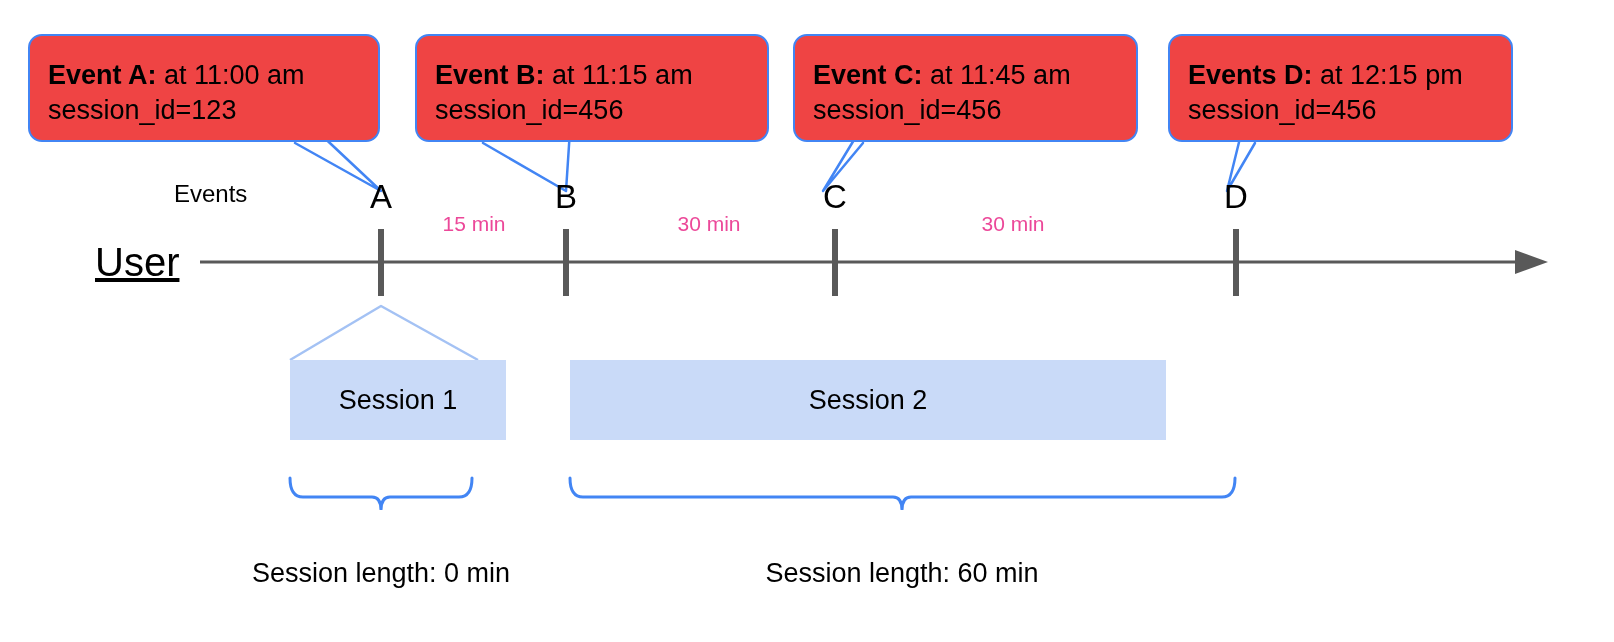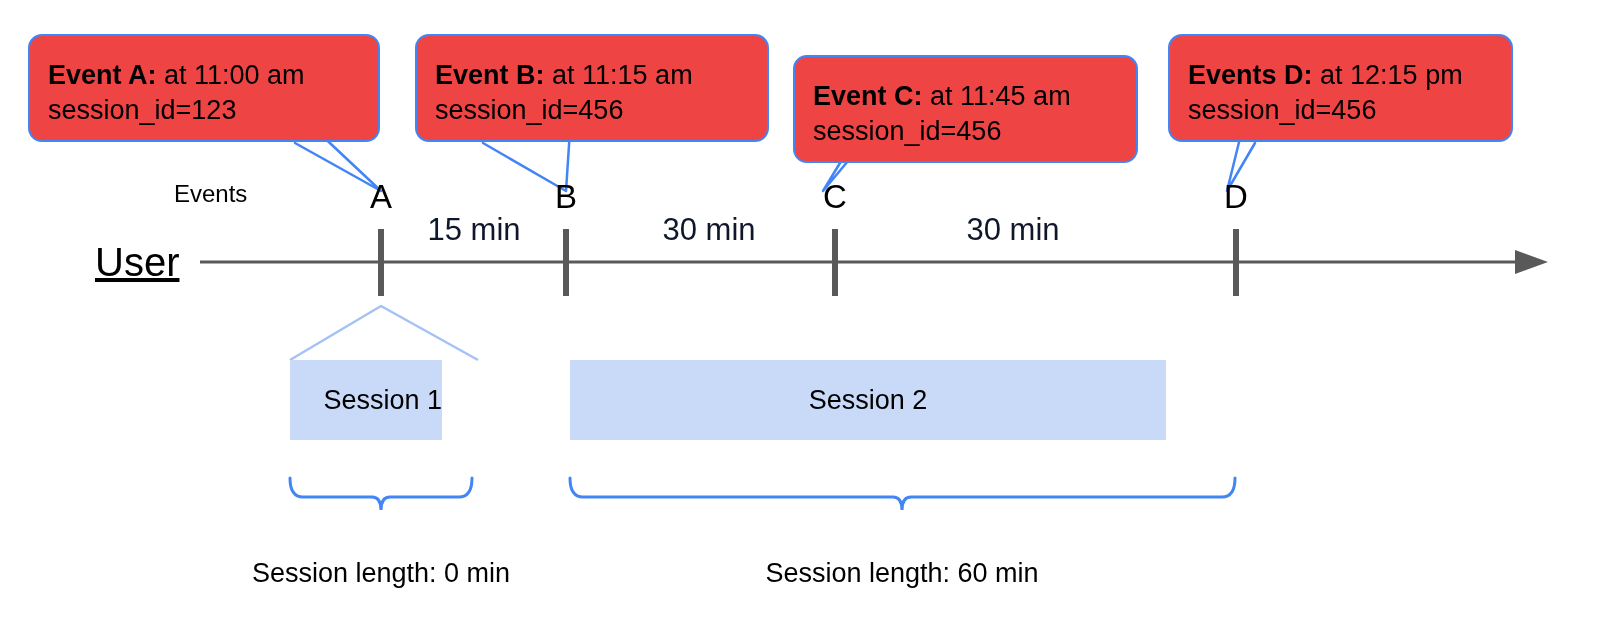--- a/index.html
+++ b/index.html
@@ -44,22 +44,22 @@
   }
   .evt-letter {
     position: absolute;
     font-size: 33px;
     color: #000000;
     transform: translateX(-50%);
     white-space: nowrap;
   }
   .gap-label {
     position: absolute;
-    font-size: 31px;
-    color: #0f172a;
+    font-size: 21px;
+    color: #ec4899;
     transform: translateX(-50%);
     white-space: nowrap;
   }
   .lane-label {
     position: absolute;
     color: #000000;
     white-space: nowrap;
   }
   #events-lane-label {
     font-size: 24px;
@@ -122,21 +122,21 @@
   <div class="callout" id="callout-a" style="left:28px; top:34px; width:352px;">
     <span class="ttl">Event A:</span><span> at 11:00 am</span>
     <span class="l2">session_id=123</span>
   </div>
 
   <div class="callout" id="callout-b" style="left:415px; top:34px; width:354px;">
     <span class="ttl">Event B:</span><span> at 11:15 am</span>
     <span class="l2">session_id=456</span>
   </div>
 
-  <div class="callout" id="callout-c" style="left:793px; top:34px; width:345px;margin-top:21px;">
+  <div class="callout" id="callout-c" style="left:793px; top:34px; width:345px;">
     <span class="ttl">Event C:</span><span> at 11:45 am</span>
     <span class="l2">session_id=456</span>
   </div>
 
   <div class="callout" id="callout-d" style="left:1168px; top:34px; width:345px;">
     <span class="ttl">Events D:</span><span> at 12:15 pm</span>
     <span class="l2">session_id=456</span>
   </div>
 
   <div class="lane-label" id="events-lane-label">Events</div>
@@ -144,21 +144,21 @@
 
   <div class="evt-letter" style="left:381px; top:178px;">A</div>
   <div class="evt-letter" style="left:566px; top:178px;">B</div>
   <div class="evt-letter" style="left:835px; top:178px;">C</div>
   <div class="evt-letter" style="left:1236px; top:178px;">D</div>
 
   <div class="gap-label" style="left:474px; top:212px;">15 min</div>
   <div class="gap-label" style="left:709px; top:212px;">30 min</div>
   <div class="gap-label" style="left:1013px; top:212px;">30 min</div>
 
-  <div class="session-box" style="left:290px; top:360px; width:152px; height:80px;justify-content:flex-end;">
+  <div class="session-box" style="left:290px; top:360px; width:216px; height:80px;">
     <span>Session 1</span>
   </div>
   <div class="session-box" style="left:570px; top:360px; width:596px; height:80px;">
     <span>Session 2</span>
   </div>
 
   <div class="len-label" style="left:381px; top:558px;">Session length: 0 min</div>
   <div class="len-label" style="left:902px; top:558px;">Session length: 60 min</div>
 
 </div>

